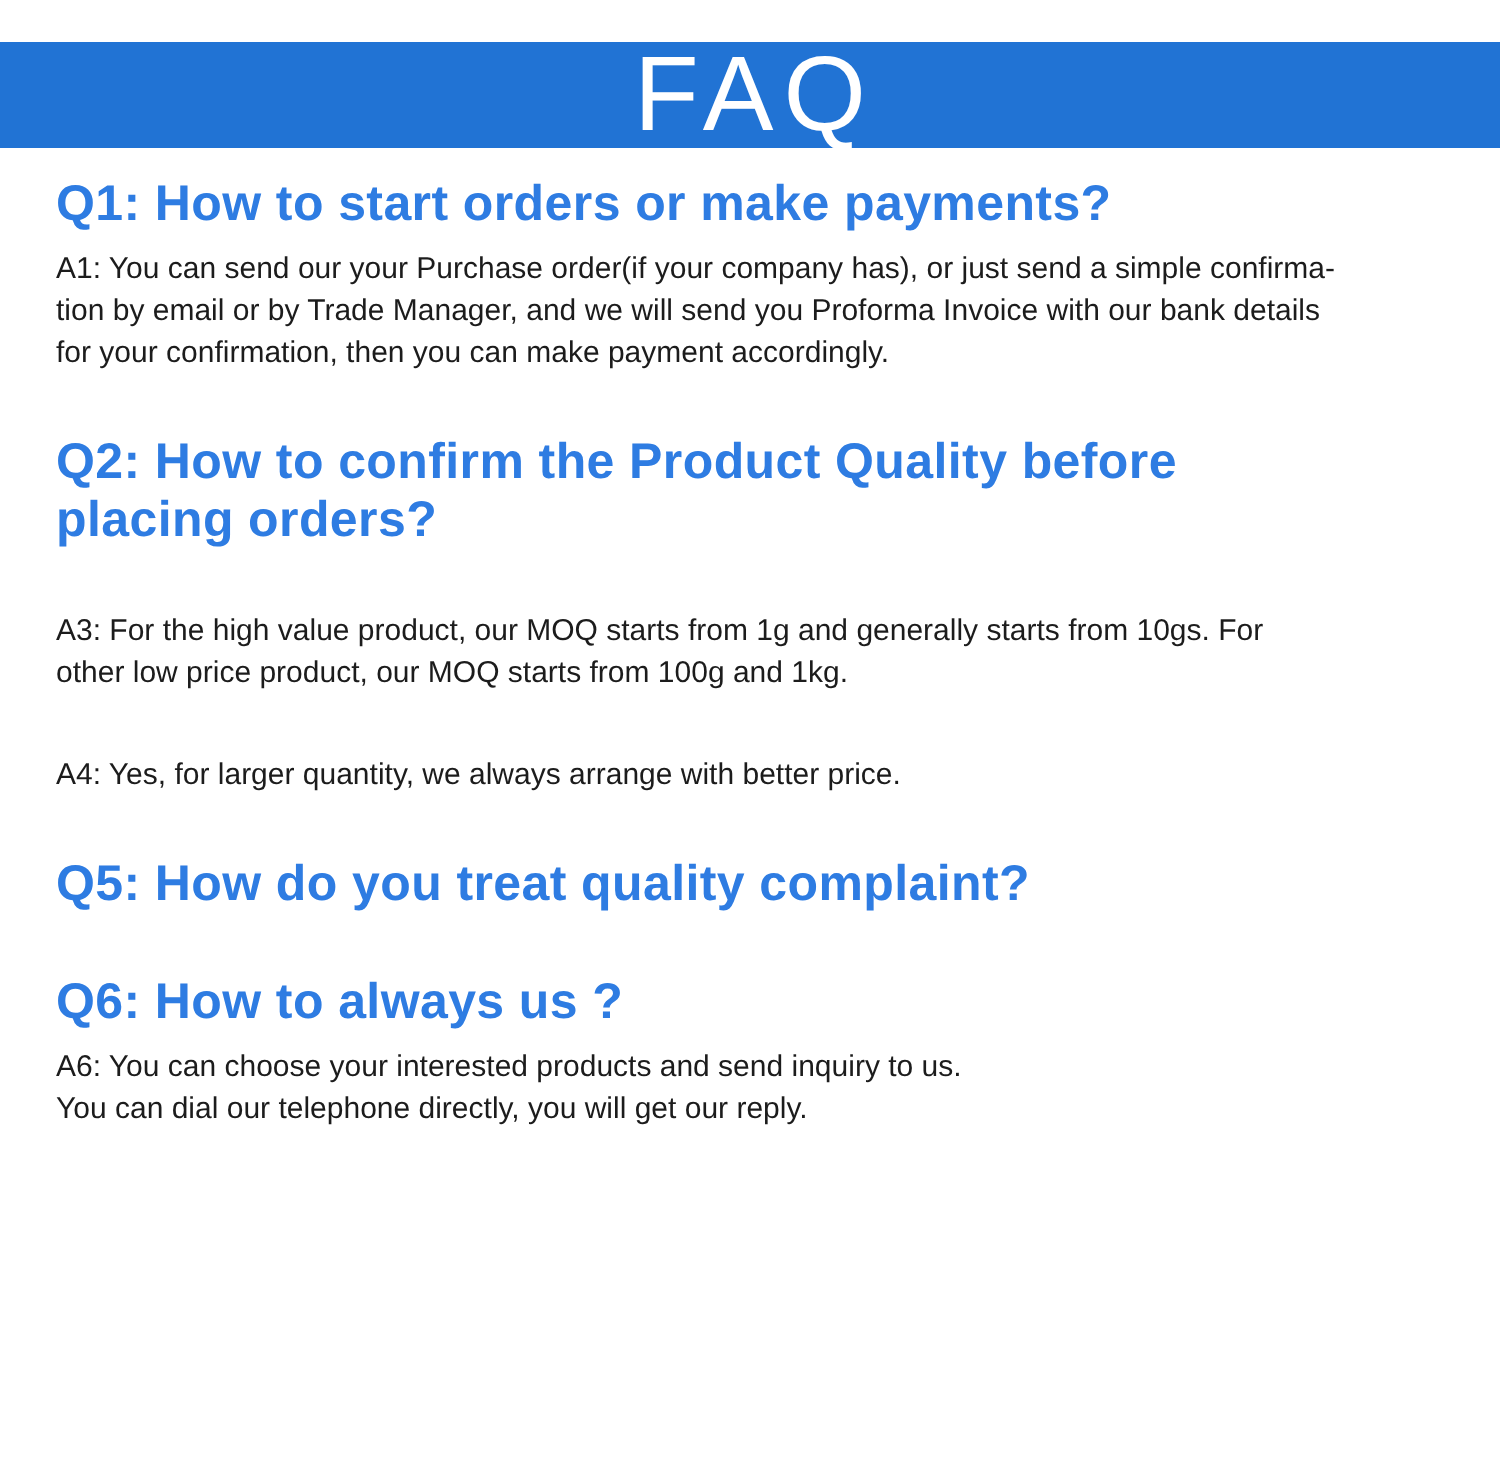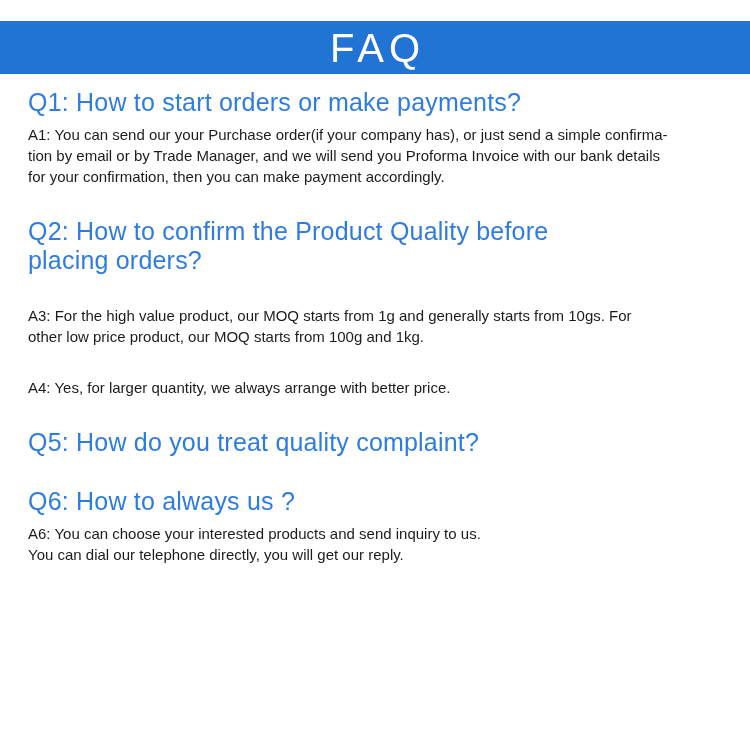--- a/index.html
+++ b/index.html
@@ -24,36 +24,36 @@
     height: 53px;
     background: var(--header-bar, #2173d4);
     display: flex;
     align-items: center;
     justify-content: center;
   }
   .faq-bar h1 {
     margin: 12px;
     padding-left: 5px; 
     color: var(--header-text, #ffffff);
-    font-size: 40px;
+    font-size: 53px;
     font-weight: 400;
     letter-spacing: 5px;
     line-height: 1;
   }
   .content {
     padding: 0 25px 0 28px;
   }
   .faq-item { margin-top: 30px; }
   .faq-item:first-child { margin-top: 14px; }
   .faq-item h2 {
     margin: 0;
     color: var(--heading-blue, #2e7ce2);
     font-size: 25px;
     line-height: 29px;
-    font-weight: 400;
+    font-weight: 700;
     letter-spacing: 0.2px;
     white-space: pre-line;
   }
   .faq-item p {
     margin: 7px 0 0 0;
     color: var(--body-text, #1c1c1c);
     font-size: 15px;
     line-height: 21px;
     white-space: pre-line;
   }

